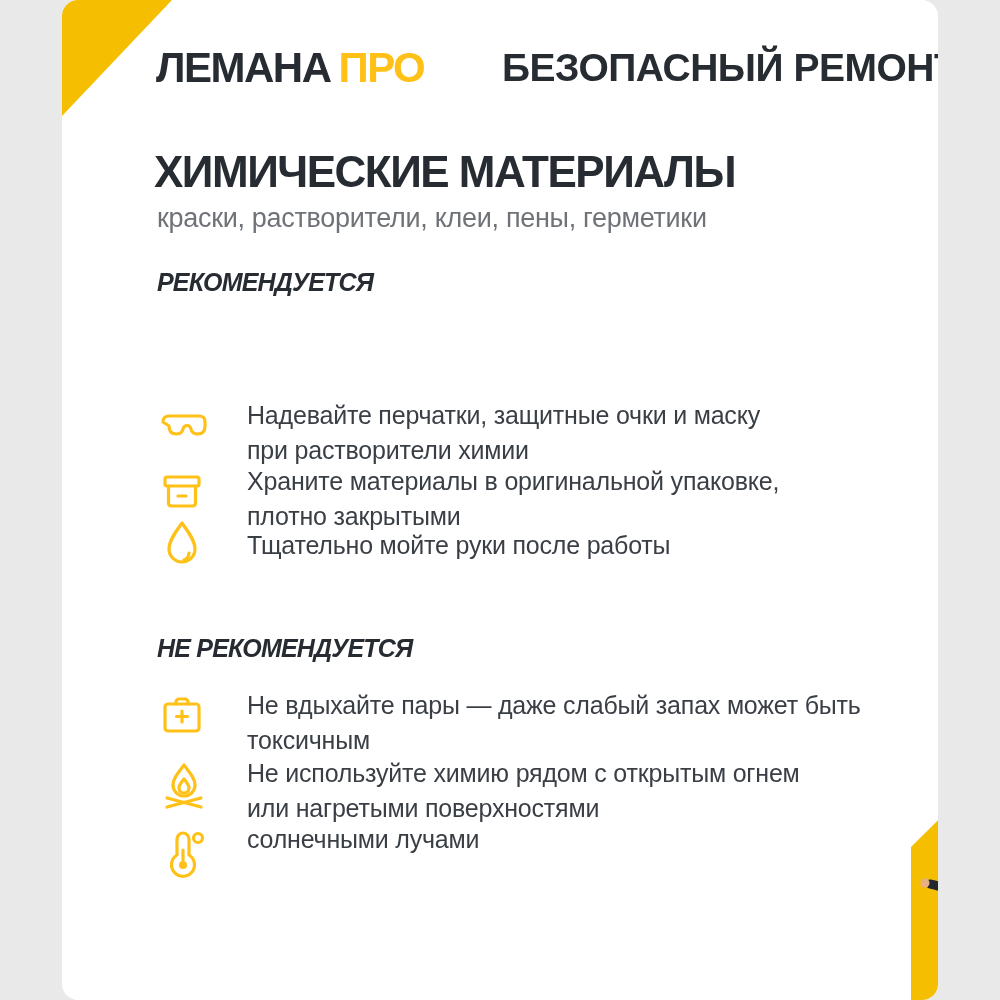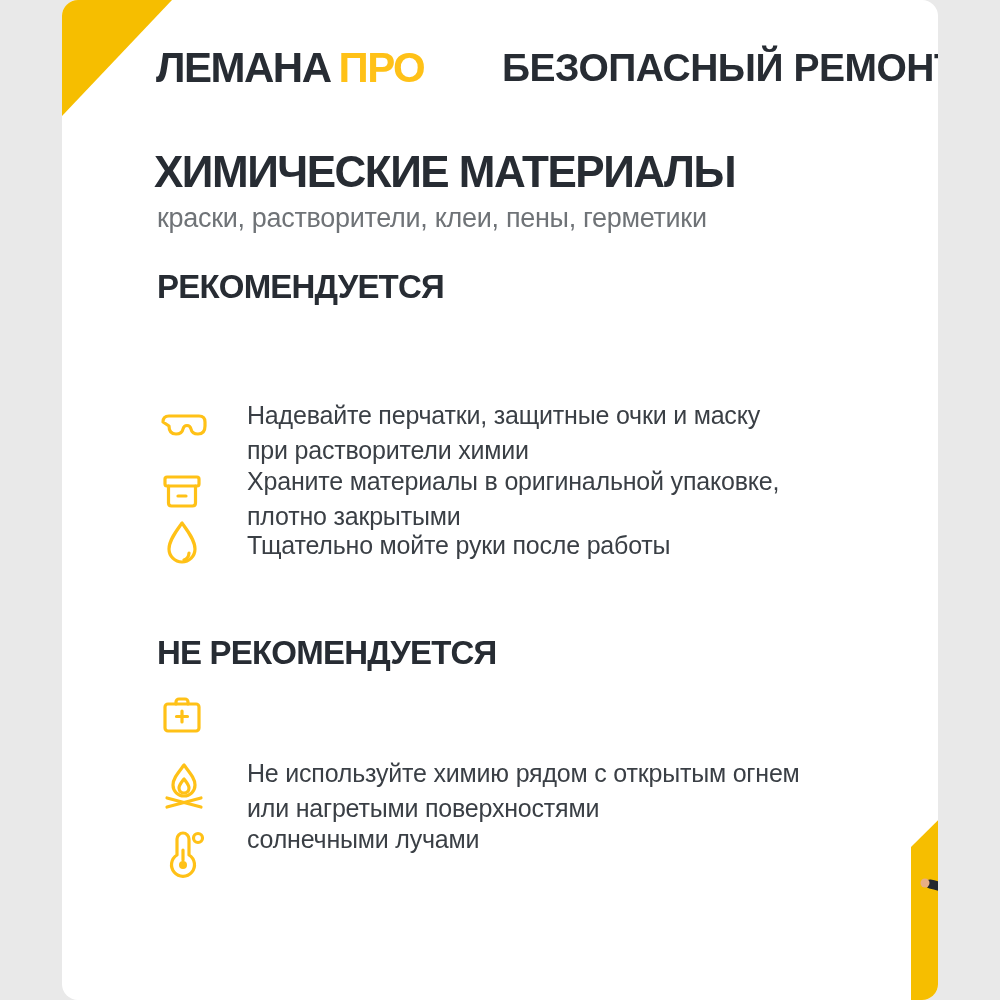--- a/index.html
+++ b/index.html
@@ -51,22 +51,22 @@
     color:var(--dark);white-space:nowrap;
   }
   .hero-subtitle{
     position:absolute;left:95px;top:203px;
     font-size:27px;font-weight:400;letter-spacing:-0.3px;
     color:var(--muted);white-space:nowrap;
   }
   
   .section-heading{
     position:absolute;left:95px;
-    font-size:33px;font-weight:700;letter-spacing:-0.8px;
-    color:var(--dark);white-space:nowrap;
+    font-size:25px;font-weight:700;letter-spacing:-0.8px;
+    color:var(--dark);white-space:nowrap;font-style:italic;
   }
   .h-rec{top:268px;}
   .h-nr{top:626px;margin-top:8px;}
   
   .item{position:absolute;left:96px;}
   .item .icon{position:absolute;left:0;top:4px;width:52px;height:56px;display:block;}
   .item.single .icon{top:-10px;}
   .item .item-text{
     margin-left:89px;
     font-size:25px;line-height:35px;letter-spacing:-0.2px;
@@ -137,20 +137,24 @@
   <div class="section-heading h-nr">НЕ РЕКОМЕНДУЕТСЯ</div>
 
   <div class="item" style="top:688px">
     <span class="icon">
       <svg class="ic" width="48" height="48" viewBox="0 0 48 48">
         <path d="M18 12 V10 a3 3 0 0 1 3-3 h6 a3 3 0 0 1 3 3 v2"></path>
         <rect x="7" y="12" width="34" height="27" rx="3"></rect>
         <path d="M24 19 v11 M18.5 24.5 h11"></path>
       </svg>
     </span>
+    <div class="item-text">
+      <div>Не вдыхайте пары — даже слабый запах может быть</div>
+      <div>токсичным</div>
+    </div>
   </div>
 
   <div class="item" style="top:756px">
     <span class="icon">
       <svg class="ic" width="52" height="52" viewBox="0 0 52 52">
         <path d="M26 5 c-6 8 -11 13.5 -11 20 a11 11 0 0 0 22 0 C37 18.5 32 13 26 5 Z"></path>
         <path d="M26 19 c-3 4 -5 6 -5 9 a5 5 0 0 0 10 0 c0-3 -2-5 -5-9 Z"></path>
         <path d="M9 47 L43 38 M9 38 L43 47"></path>
       </svg>
     </span>

